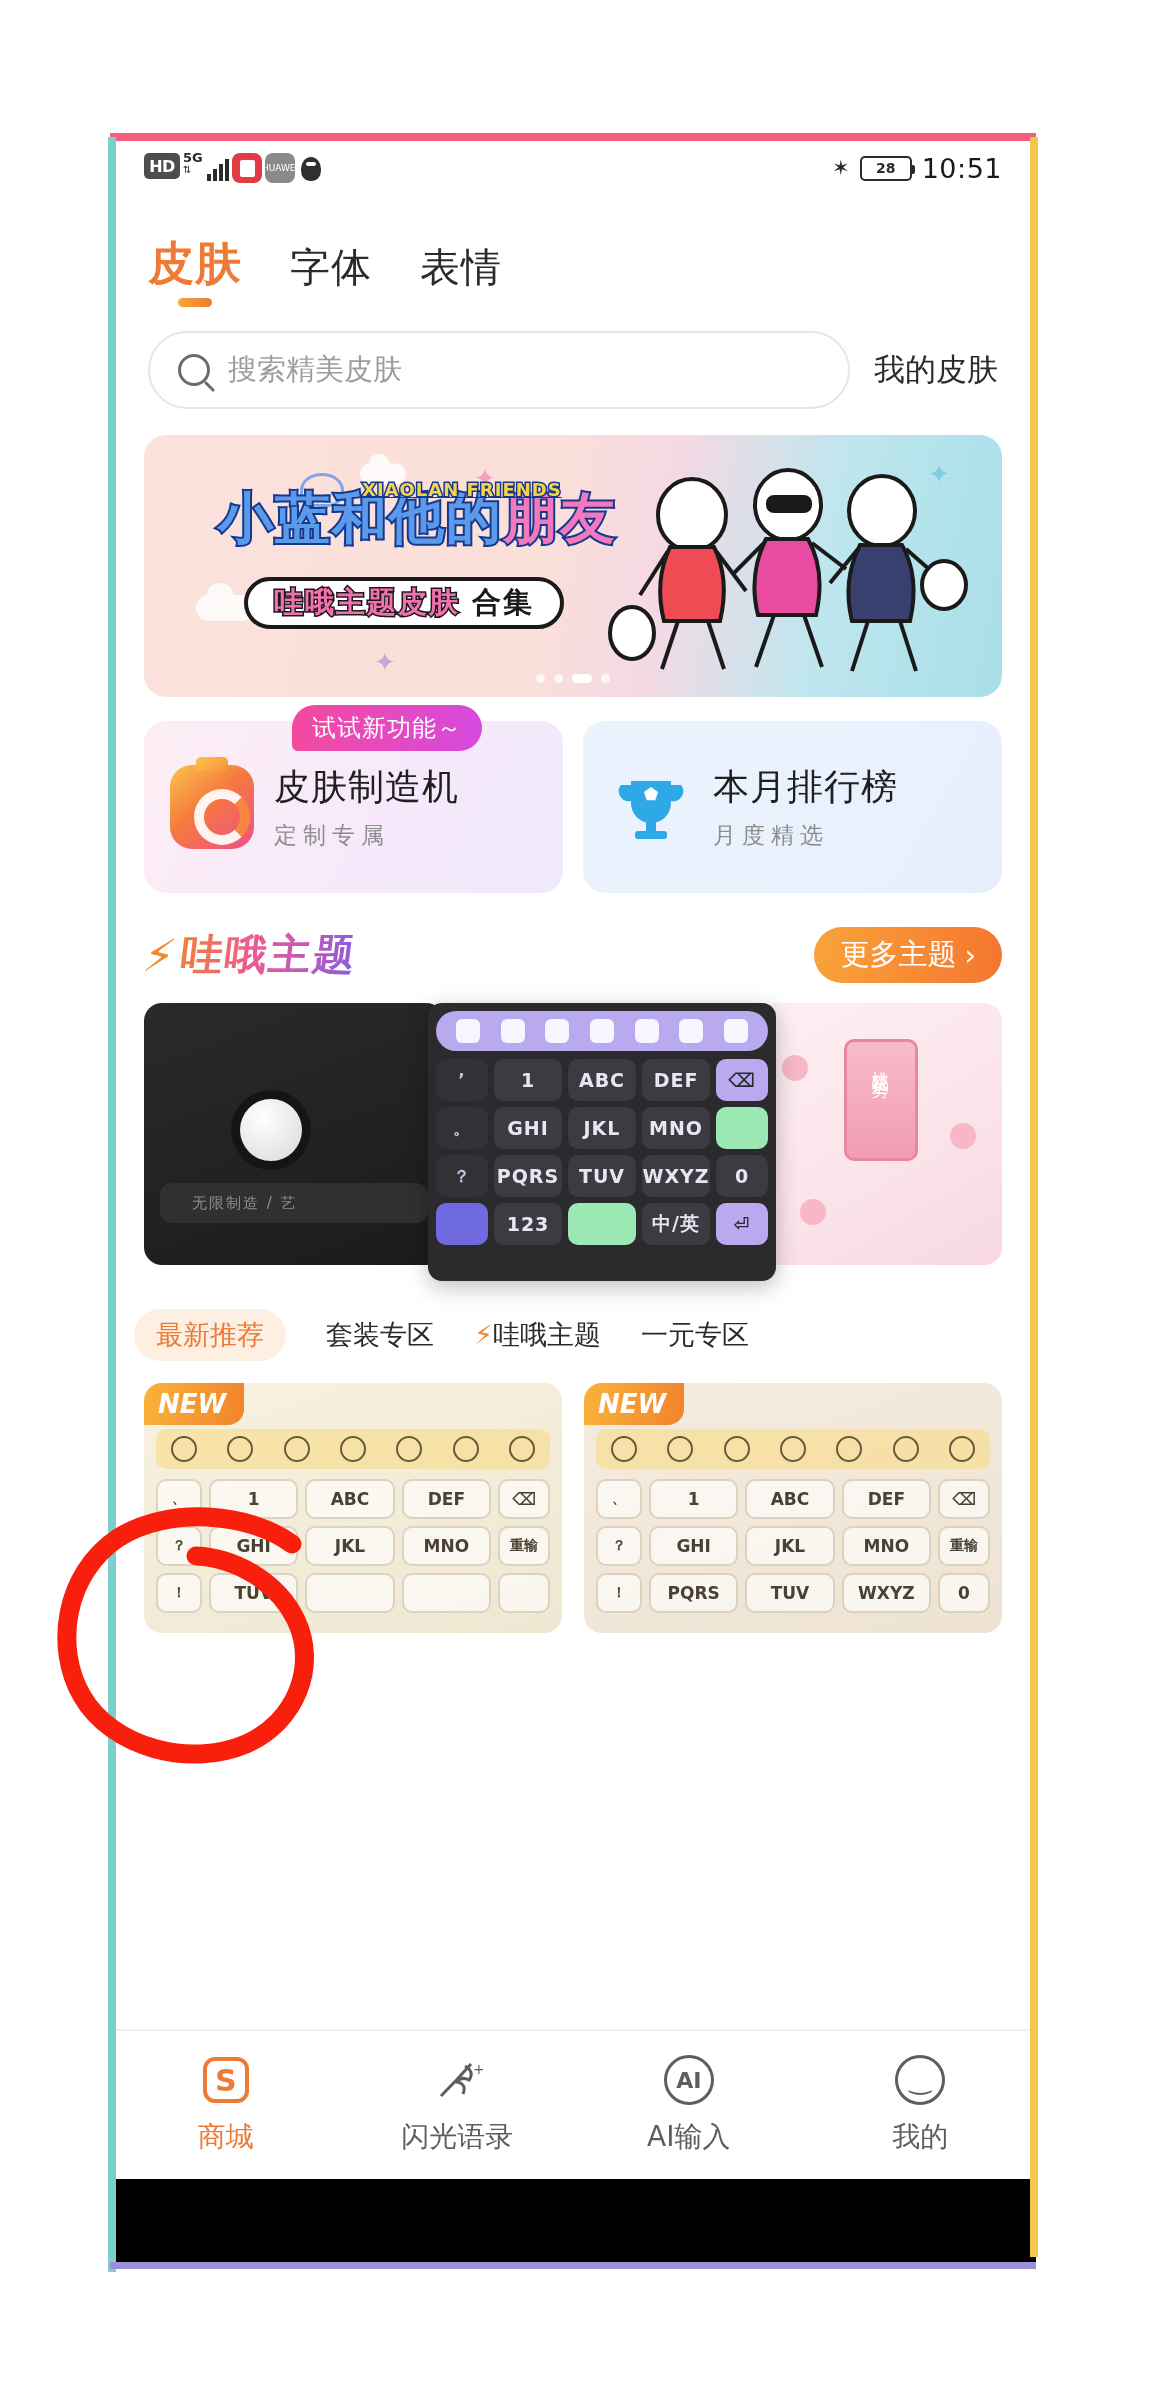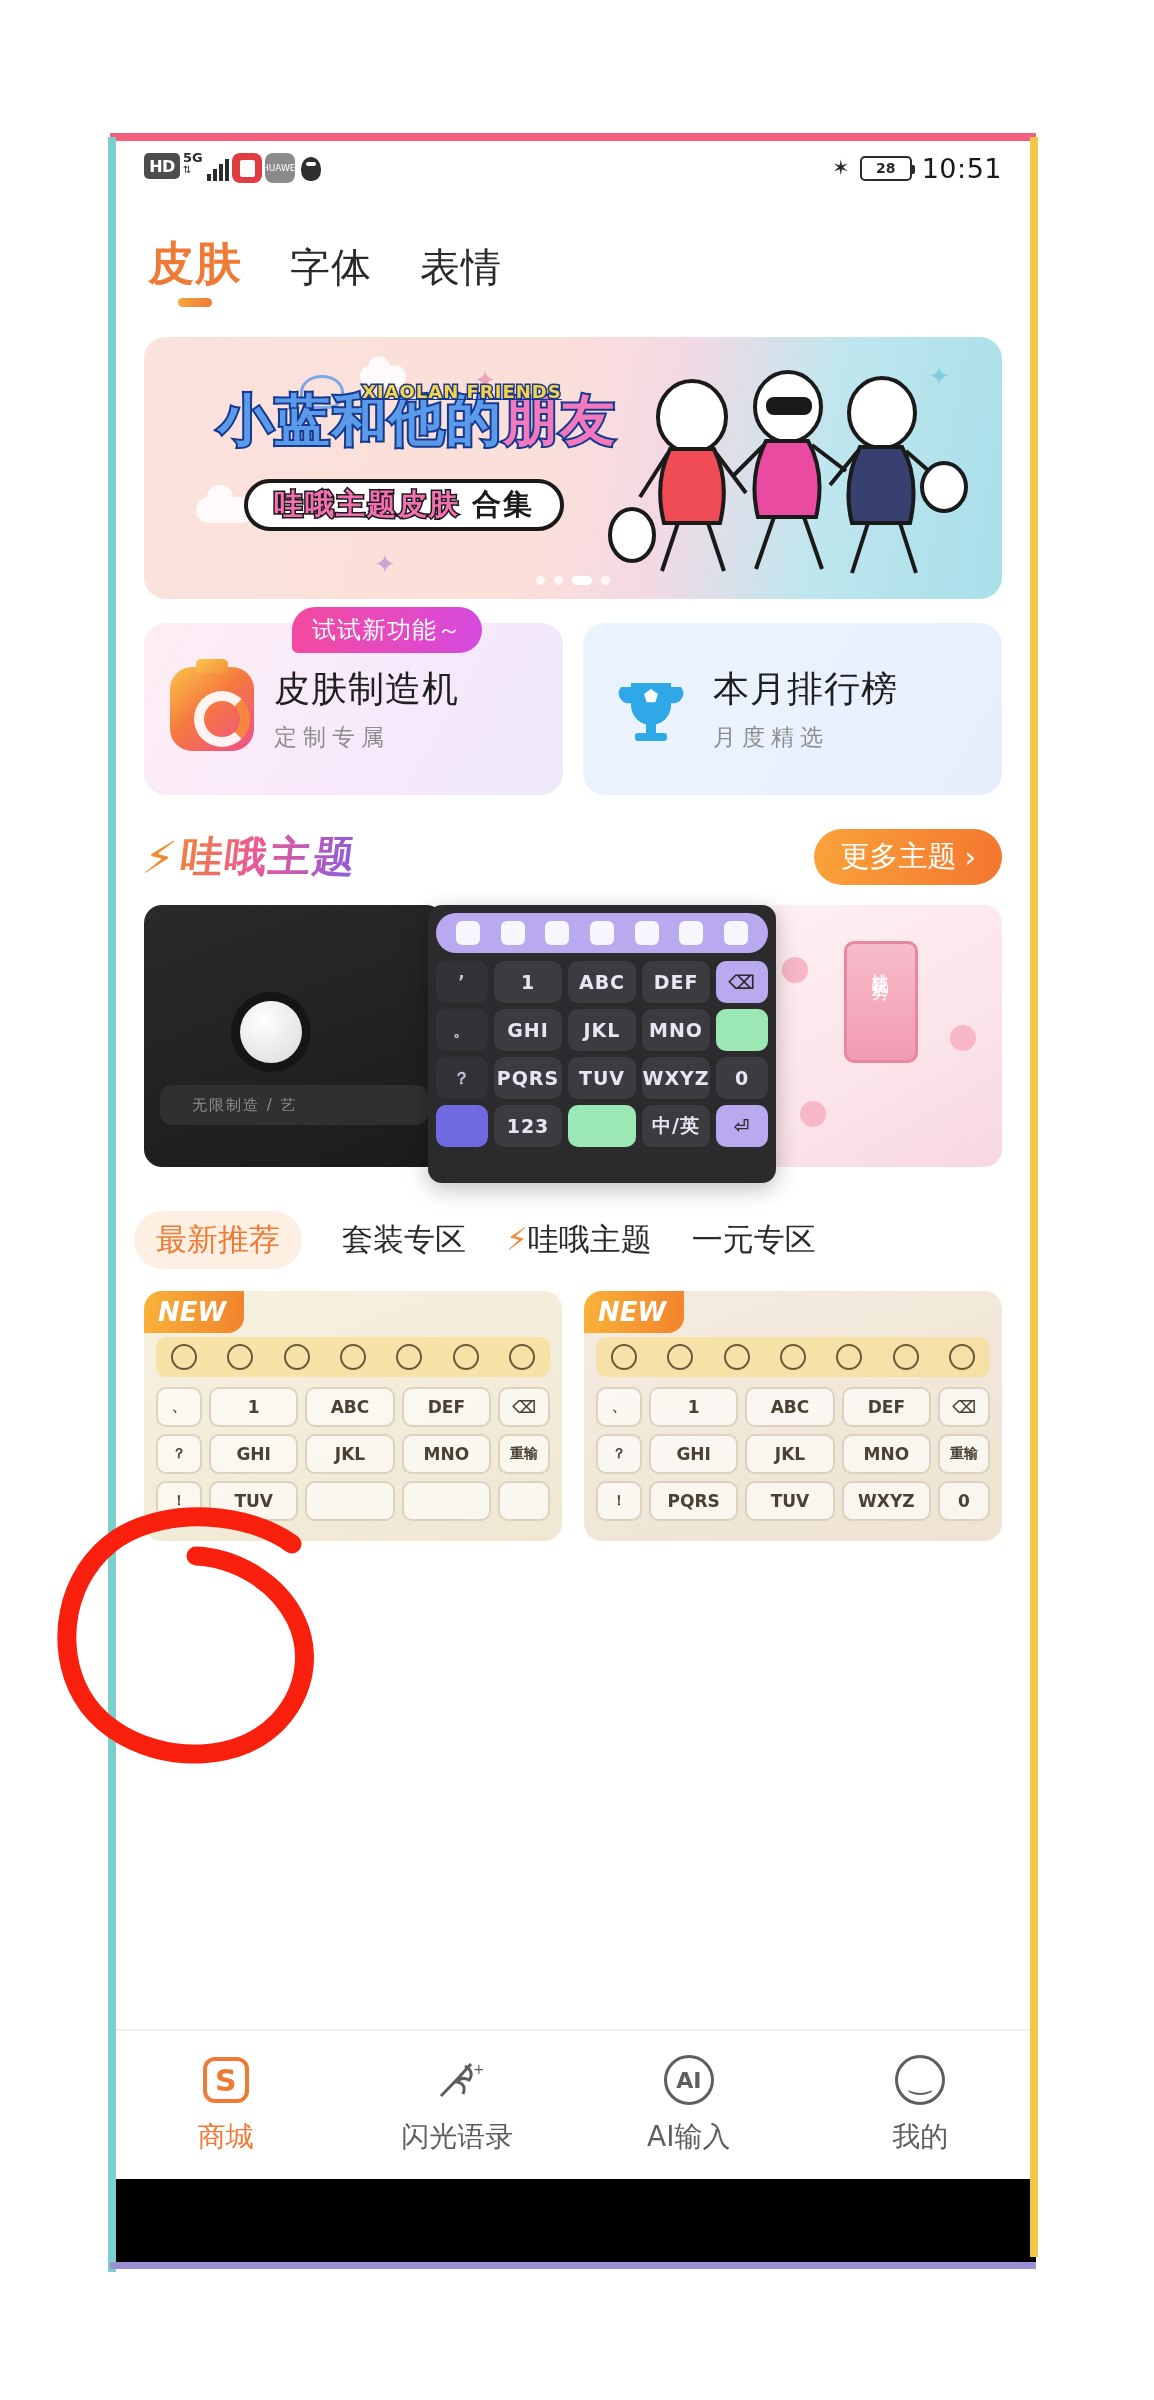--- a/index.html
+++ b/index.html
@@ -181,21 +181,21 @@
     background:linear-gradient(150deg,#fdf0f2,#fbe3ea 60%,#f7d7e3);
     position:relative; overflow:hidden;
   }
   .tp-card { position:absolute; left:50%; transform:translateX(-50%); top:36px; width:74px;height:122px;
     border-radius:10px; background:linear-gradient(#f6bcc9,#f29bb2); border:3px solid #e8889f;}
   .tp-card .txt { position:absolute; left:50%; transform:translateX(-50%); top:16px; font-size:17px; color:#fff; writing-mode:vertical-rl; letter-spacing:3px;}
   .tp-flower { position:absolute; width:26px;height:26px;border-radius:50%;background:#f7b7c9; }
 
   
   .cats { display:flex; align-items:center; gap:40px; padding:36px 34px 0 38px; }
-  .cat { font-size:31px; color:#2b2b2b; position:relative; white-space:nowrap; }
+  .cat { font-size:27px; color:#2b2b2b; position:relative; white-space:nowrap; }
   .cat.active {
     color:#ef7a35; background:#fdf0e3; border-radius:30px; padding:8px 22px; margin-left:-14px;
   }
   .cat .spark { color:#f28a2e; font-weight:bold; }
 
   
   .skins { display:flex; gap:22px; padding:22px 34px 0 34px; }
   .skincard { flex:1; height:250px; border-radius:18px; position:relative; overflow:hidden; }
   .skincard.a { background:linear-gradient(160deg,#f7f1e0,#efe7d2); }
   .skincard.b { background:linear-gradient(160deg,#f4ece0,#eee3d2); }
@@ -278,20 +278,27 @@
         <div class="bar"></div>
       </div>
       <div class="toptab">
         <div class="t">字体</div>
       </div>
       <div class="toptab">
         <div class="t">表情</div>
       </div>
     </div>
 
+    <div class="searchrow">
+      <div class="searchbox">
+        <span class="mag"></span>
+        <span class="ph">搜索精美皮肤</span>
+      </div>
+      <div class="myskin">我的皮肤</div>
+    </div>
 
     <div class="banner">
       <div class="bn-deco bn-cloud" style="left:52px;top:160px;"></div>
       <div class="bn-deco bn-cloud" style="left:210px;top:26px;transform:scale(.8);"></div>
       <div class="bn-deco" style="left:156px;top:38px;width:44px;height:34px;border:3px solid #7fa7e8;border-radius:50% 50% 40% 40%;"></div>
       <div class="bn-deco" style="left:330px;top:28px;color:#f0a3b8;font-size:26px;">✦</div>
       <div class="bn-deco" style="left:230px;top:212px;color:#c9a6d8;font-size:26px;">✦</div>
       <div class="bn-deco" style="right:52px;top:24px;color:#7ecfe2;font-size:26px;">✦</div>
 
       <div class="bn-title">

